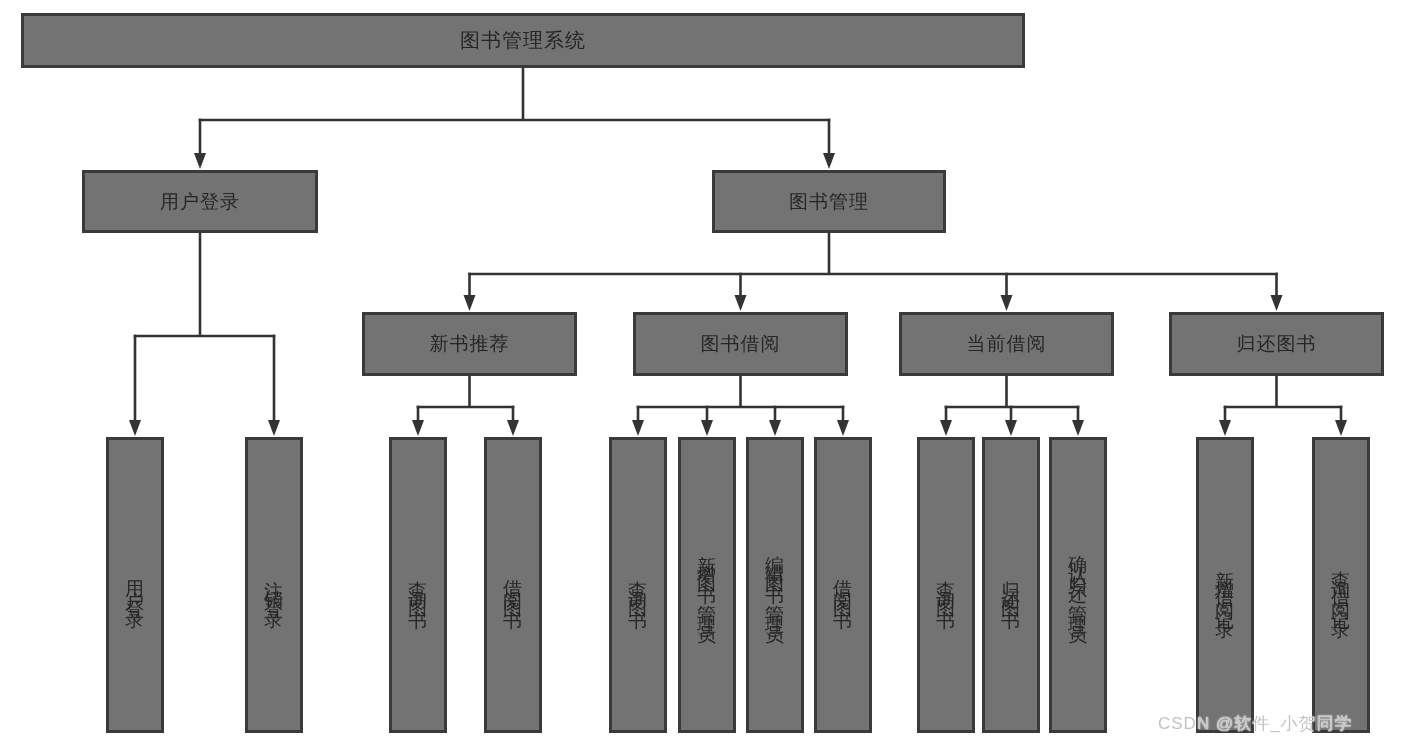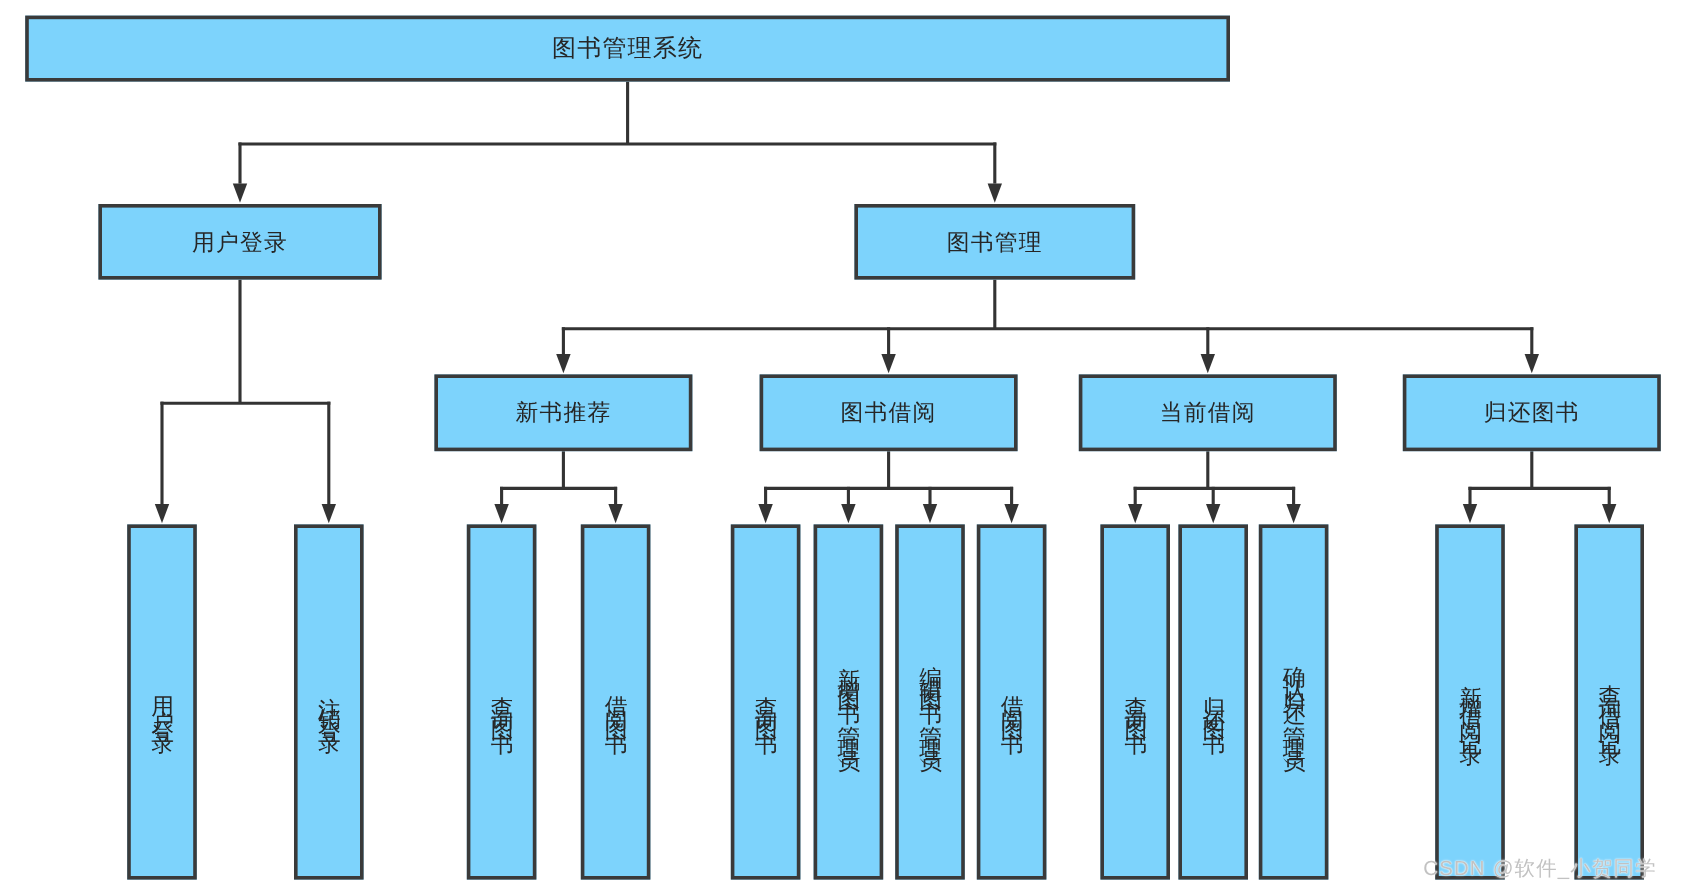--- a/index.html
+++ b/index.html
@@ -8,21 +8,21 @@
     width:1405px;height:747px;
     background:#ffffff;
     font-family:"Liberation Sans","DejaVu Sans",sans-serif;
     color:#262626;
     overflow:hidden;
   }
   #connectors{position:absolute;left:0;top:0;width:1405px;height:747px;}
   .node{
     position:absolute;
     box-sizing:border-box;
-    background:#7dd3fc;
+    background:#737373;
     border:3px solid #3a3a3a;
     display:flex;
     align-items:center;
     justify-content:center;
     text-align:center;
   }
   .hnode{font-size:19px;letter-spacing:1px;}
   .root{font-size:20px;letter-spacing:1px;}
   .vnode{
     writing-mode:vertical-rl;
@@ -116,15 +116,15 @@
   <div class="node vnode" style="left:746px;top:437px;width:58px;height:296px;">编辑图书（管理员）</div>
   <div class="node vnode" style="left:814px;top:437px;width:58px;height:296px;">借阅图书</div>
 
   <div class="node vnode" style="left:917px;top:437px;width:58px;height:296px;">查询图书</div>
   <div class="node vnode" style="left:982px;top:437px;width:58px;height:296px;">归还图书</div>
   <div class="node vnode" style="left:1049px;top:437px;width:58px;height:296px;">确认归还（管理员）</div>
 
   <div class="node vnode" style="left:1196px;top:437px;width:58px;height:296px;">新增借阅记录</div>
   <div class="node vnode" style="left:1312px;top:437px;width:58px;height:296px;">查询借阅记录</div>
 
-  <div class="watermark" style="left:1186px;top:712px;">CSDN @软件_小贺同学</div>
+  <div class="watermark" style="left:1158px;top:712px;">CSDN @软件_小贺同学</div>
 
 </div>
 
 </body></html>

